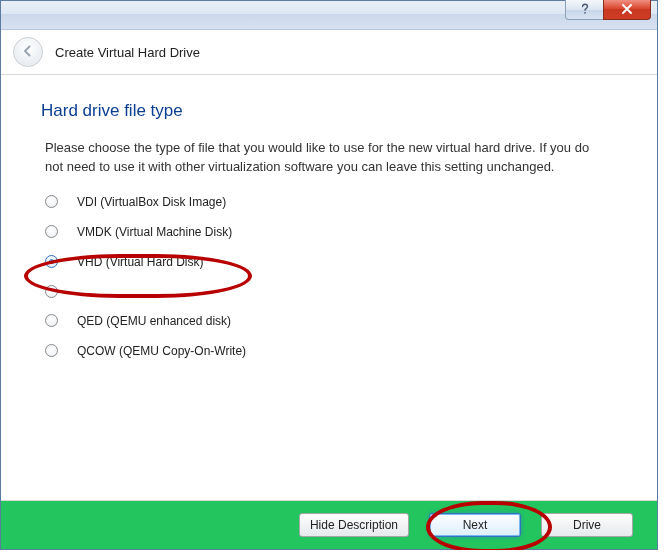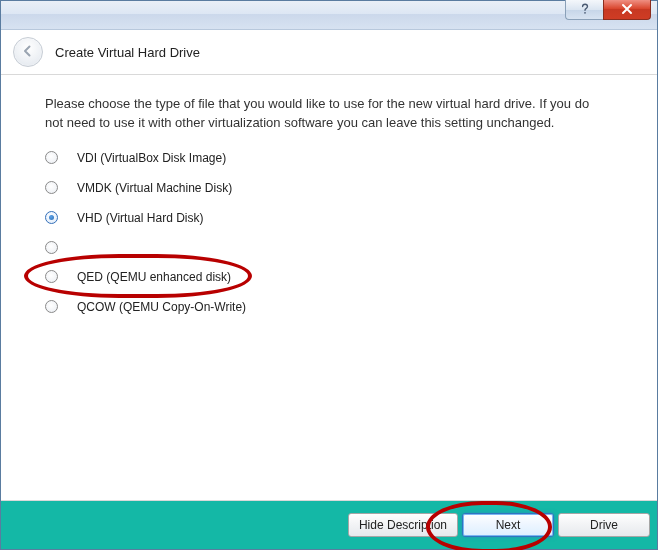--- a/index.html
+++ b/index.html
@@ -156,26 +156,26 @@
     height: 36px;
     border: 4px solid #b80000;
     border-radius: 50% / 60%;
     pointer-events: none;
   }
 
   
   .footer {
     height: 48px;
     border-top: 1px solid #d9d9d9;
-    background: #14b8a6;
+    background: #22c55e;
     display: flex;
     align-items: center;
     justify-content: flex-end;
-    padding-right: 7px;
-    gap: 4px;
+    padding-right: 24px;
+    gap: 20px;
     position: relative;
   }
   .btn {
     min-width: 92px;
     height: 24px;
     font-size: 12px;
     color: #222;
     border: 1px solid #a6a6a6;
     background: linear-gradient(to bottom, #ffffff 0%, #f3f4f6 45%, #e6e9ed 100%);
     border-radius: 3px;
@@ -232,20 +232,21 @@
       <span>
         <svg viewBox="0 0 14 14">
             <path d="M8.5 2.5 L4 7 L8.5 11.5" fill="none" stroke="#9aa4b1" stroke-width="2" stroke-linecap="round" stroke-linejoin="round"></path>
           </svg>
       </span>
     </div>
     <div class="wizard-title">Create Virtual Hard Drive</div>
   </div>
 
   <div class="body">
+    <div class="page-heading">Hard drive file type</div>
     <p class="desc">Please choose the type of file that you would like to use for the new virtual hard drive. If you do not need to use it with other virtualization software you can leave this setting unchanged.</p>
 
     <div class="options">
 
       <div class="opt">
         <span class="radio"></span>
         <span class="opt-label">VDI (VirtualBox Disk Image)</span>
       </div>
 
       <div class="opt">

